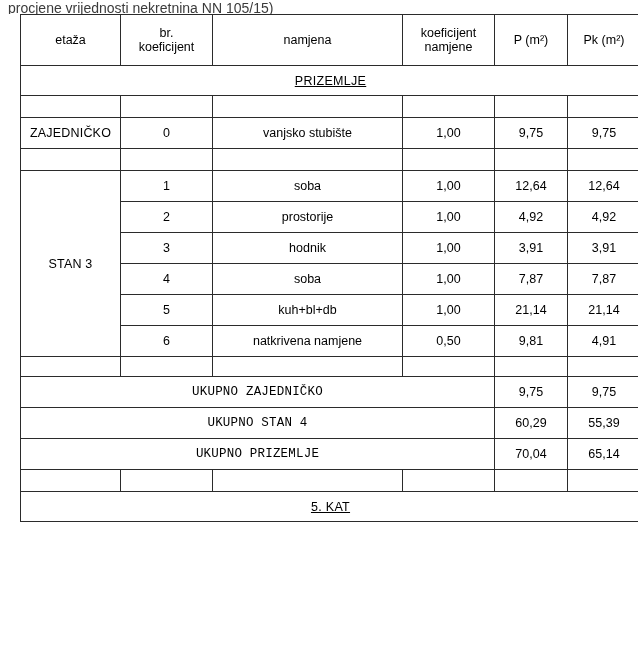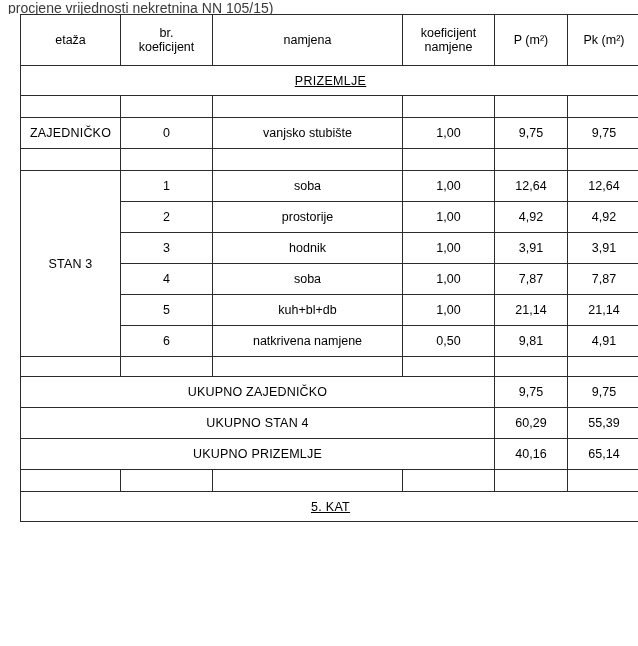--- a/index.html
+++ b/index.html
@@ -86,20 +86,21 @@
   .muted { color: #6f6f6f; }
   .etaza-lbl {
     font-weight: bold;
     font-size: 12.5px;
     letter-spacing: 0.2px;
   }
   .total-lbl {
     font-weight: bold;
     font-size: 12.5px;
     letter-spacing: 0.2px;
+    font-family: Liberation Mono, monospace;
   }
 </style>
 </head>
 <body>
 
 <div id="page">
 
   <div class="top-note">procjene vrijednosti nekretnina NN 105/15)</div>
 
   <table class="sheet">
@@ -220,21 +221,21 @@
         <td>9,75</td>
         <td>9,75</td>
       </tr>
       <tr class="row-h">
         <td class="total-lbl" colspan="4">UKUPNO STAN 4</td>
         <td>60,29</td>
         <td>55,39</td>
       </tr>
       <tr class="row-h">
         <td class="total-lbl band-total" colspan="4">UKUPNO PRIZEMLJE</td>
-        <td class="band-total">40,16</td>
+        <td class="band-total">70,04</td>
         <td class="band-total">65,14</td>
       </tr>
 
       <tr class="row-spacer">
         <td></td>
         <td></td>
         <td></td>
         <td></td>
         <td></td>
         <td></td>

